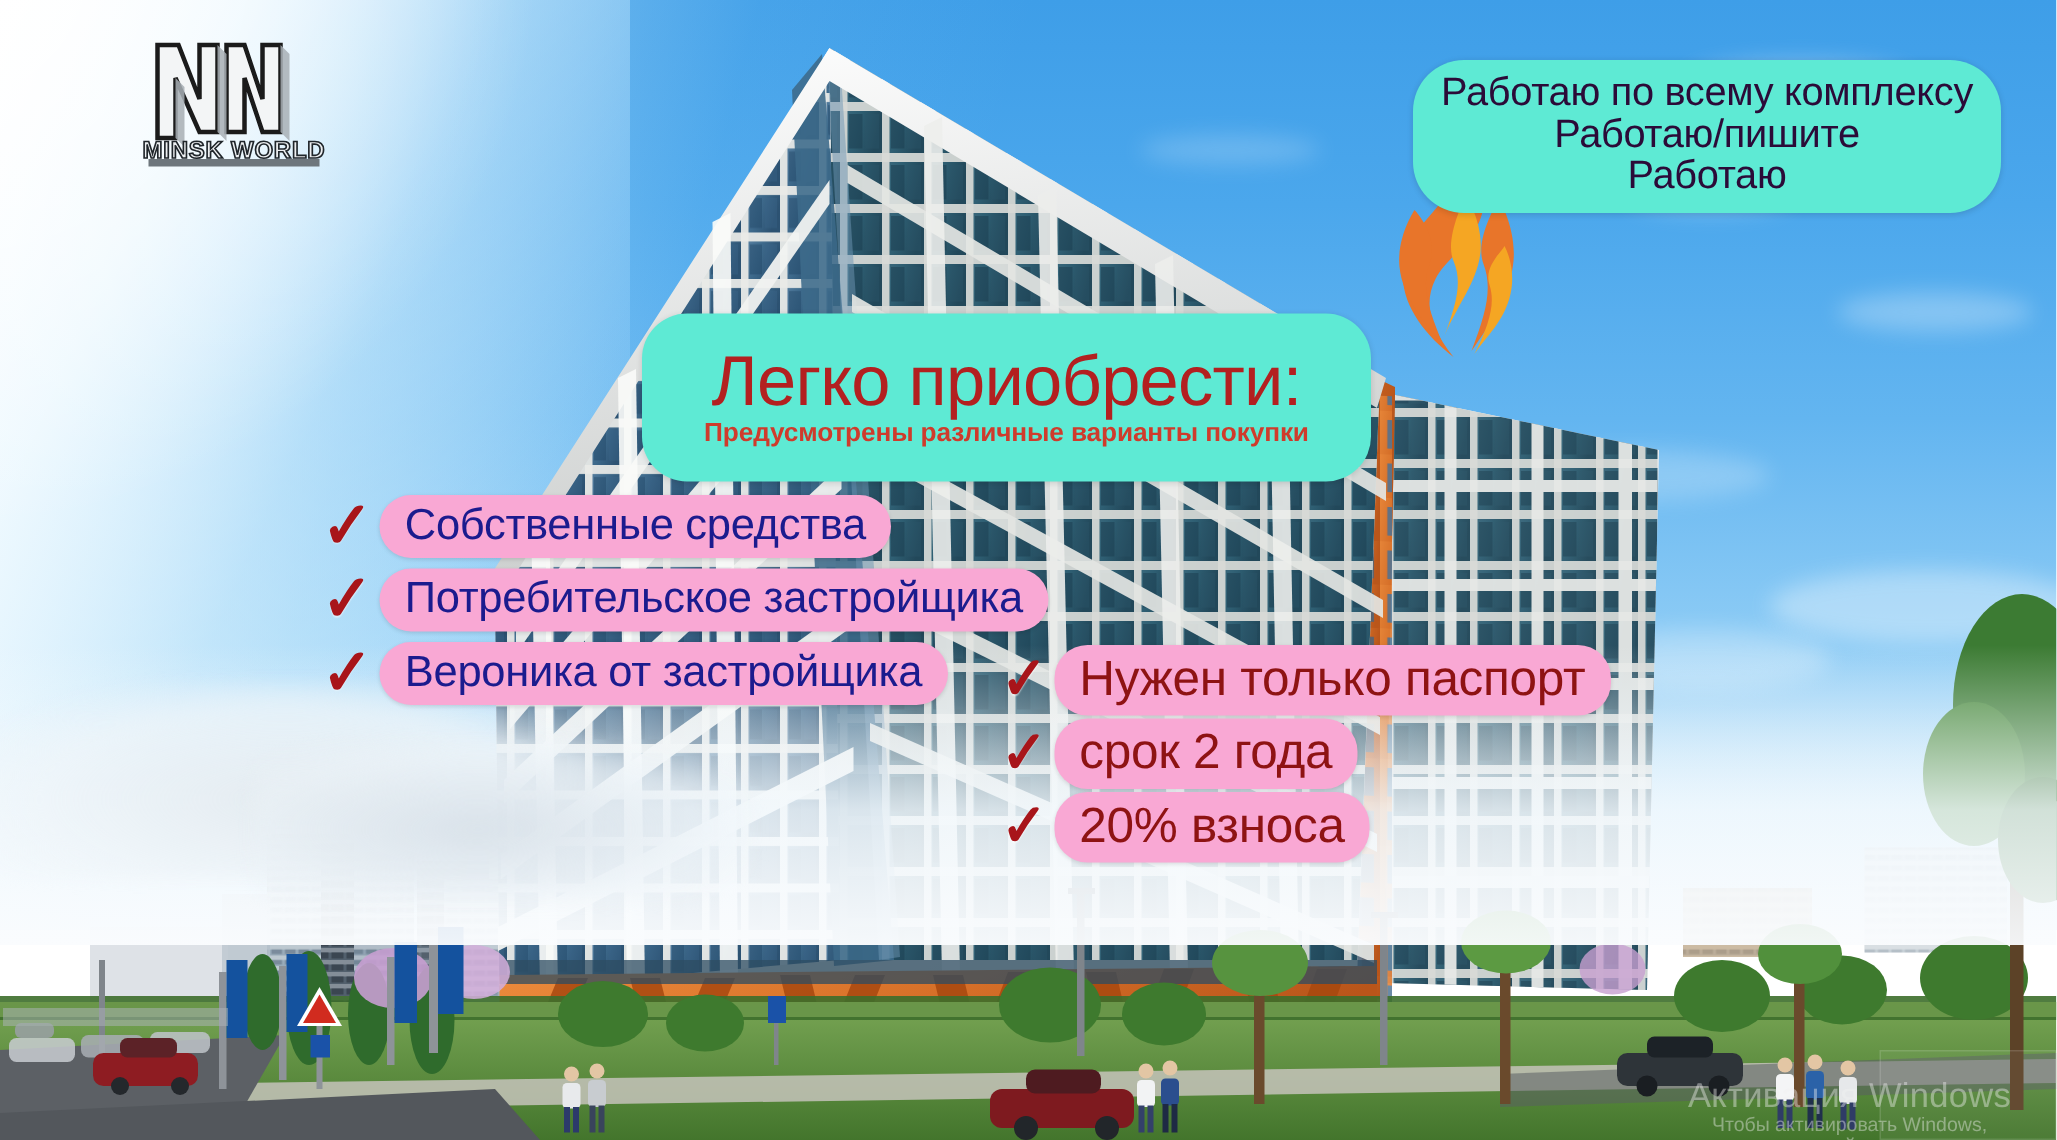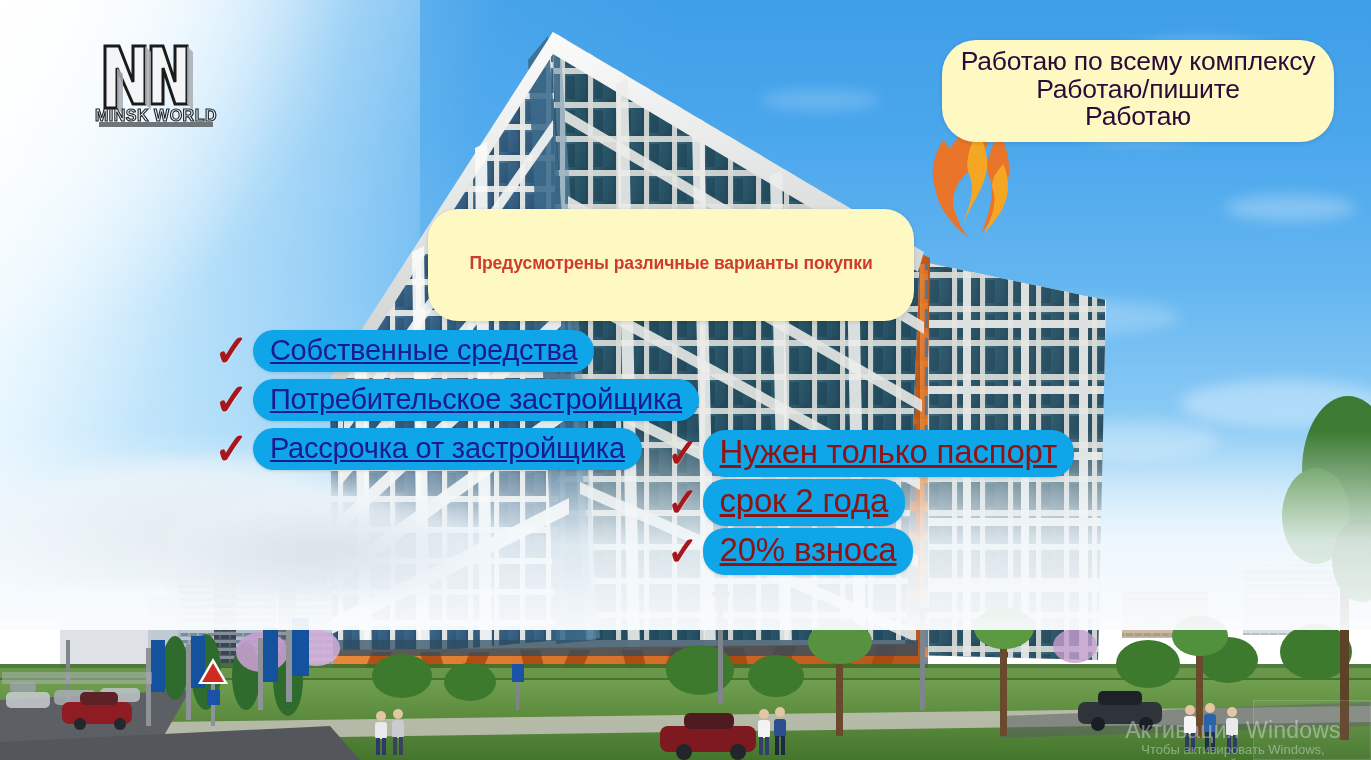--- a/index.html
+++ b/index.html
@@ -60,30 +60,30 @@
     background:radial-gradient(ellipse at 50% 60%, rgba(228,235,240,0.95) 0%, rgba(238,244,248,0.7) 55%, rgba(255,255,255,0) 80%);
     filter:blur(5px);
   }
   .cloudbank2 {
     position:absolute; left:170px; top:495px; width:330px; height:105px;
     background:radial-gradient(ellipse at 45% 55%, rgba(215,224,232,0.9) 0%, rgba(235,242,247,0.55) 60%, rgba(255,255,255,0) 82%);
     filter:blur(6px);
   }
 
   
-  .logo { position:absolute; left:93px; top:34px; width:126px; height:98px; }
+  .logo { position:absolute; left:93px; top:18px; width:126px; height:98px; }
   .logo svg { display:block; }
 
   
   .flame { position:absolute; left:913px; top:72px; width:120px; height:175px; }
 
   
   .bubble {
     position:absolute;
-    background:#fef9c3;
+    background:#5eead4;
     box-shadow:0 1px 4px rgba(0,0,0,0.14);
     display:flex; align-items:center; justify-content:center;
     text-align:center;
     white-space:nowrap;
   }
   .bubble-contact {
     left:942px; top:40px; width:392px; height:102px;
     border-radius:34px;
     flex-direction:column;
     padding:4px 14px 7px;
@@ -105,28 +105,27 @@
     letter-spacing:-0.5px;
     margin-bottom:1px;
   }
   .subhead { color:#CF3B2C; font-size:17.5px; line-height:1.1; letter-spacing:-0.1px;font-weight:bold; }
 
   .row { position:absolute; display:flex; align-items:center; }
   .check { color:#A8151A; font-size:44px; line-height:1; font-weight:bold;
            text-shadow:0 1px 1px rgba(255,255,255,0.5);
            transform:scaleX(0.92); margin-right:3px; }
   .pill {
-    background:#0ea5e9; border-radius:22px;
+    background:#f9a8d4; border-radius:22px;
     box-shadow:0 1px 3px rgba(0,0,0,0.13);
     padding:3px 17px 5px;
     white-space:nowrap;
     color:#1B1B8E;
     font-size:29px; line-height:1.18;
     letter-spacing:-0.2px;
-    text-decoration:underline;
   }
   .pill.red { color:#8E1313; }
 
   .r1 { left:213px; top:329px; }
   .r2 { left:213px; top:378px; }
   .r3 { left:213px; top:427px; }
   .r4 { left:666px; top:430px; }
   .r5 { left:666px; top:479px; }
   .r6 { left:666px; top:528px; }
   .r4 .check, .r5 .check, .r6 .check { font-size:40px; }
@@ -570,34 +569,35 @@
     </svg>
   </div>
 
   <div class="bubble bubble-contact">
     <span class="ln">Работаю по всему комплексу</span>
     <span class="ln">Работаю/пишите</span>
     <span class="ln">Работаю</span>
   </div>
 
   <div class="bubble bubble-head">
+    <div class="headline">Легко приобрести:</div>
     <div class="subhead">Предусмотрены различные варианты покупки</div>
   </div>
 
   <div class="row r1">
     <span class="check">✓</span>
     <span class="pill">Собственные средства</span>
   </div>
   <div class="row r2">
     <span class="check">✓</span>
     <span class="pill">Потребительское застройщика</span>
   </div>
   <div class="row r3">
     <span class="check">✓</span>
-    <span class="pill">Рассрочка от застройщика</span>
+    <span class="pill">Вероника от застройщика</span>
   </div>
 
   <div class="row r4">
     <span class="check">✓</span>
     <span class="pill red">Нужен только паспорт</span>
   </div>
   <div class="row r5">
     <span class="check">✓</span>
     <span class="pill red">срок 2 года</span>
   </div>

